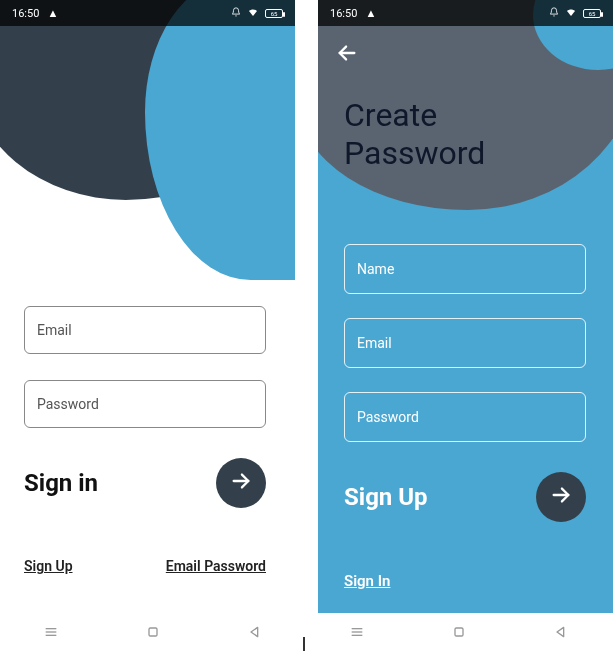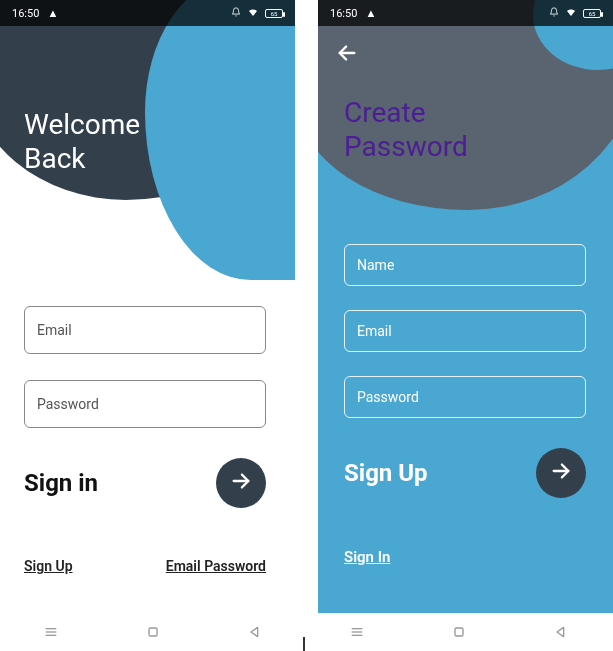--- a/index.html
+++ b/index.html
@@ -155,30 +155,30 @@
   .sB .back-arrow {
     position:absolute;
     top: 42px; left: 18px;
     color:#fff;
     z-index:5;
   }
   .sB .back-arrow svg { width: 22px; height: 22px; }
   .sB-title {
     position:absolute;
     top: 96px; left: 26px;
-    color:#4c1d95;
-    font-size: 28px;
+    color:#0f172a;
+    font-size: 32px;
     line-height:1.2;
     font-weight:400;
     z-index:5;
   }
   .sB .form { position:absolute; top: 244px; left: 26px; right: 26px; z-index:5; }
   .sB .input-box {
     width: 242px;
-    height: 42px;
+    height: 50px;
     border: 1px solid rgba(255,255,255,0.85);
     border-radius: 6px;
     display:flex; align-items:center;
     padding: 0 12px;
     margin-bottom: 24px;
     color:#fff;
     font-size:14px;
   }
   .sB .signup-row {
     display:flex;
@@ -246,24 +246,20 @@
           <svg viewBox="0 0 24 24" width="12" height="12" fill="#fff">
               <path d="M12 20l8-10c-4.4-4-11.6-4-16 0l8 10z"></path>
             </svg>
         </span>
         <span class="batt">
             <span>65</span>
           </span>
       </div>
     </div>
 
-    <div class="sA-title">
-      <div>Welcome</div>
-      <div>Back</div>
-    </div>
 
     <div class="form">
       <div class="input-box">
         <span>Email</span>
       </div>
       <div class="input-box">
         <span>Password</span>
       </div>
       <div class="signin-row">
         <span class="signin-label">Sign in</span>

